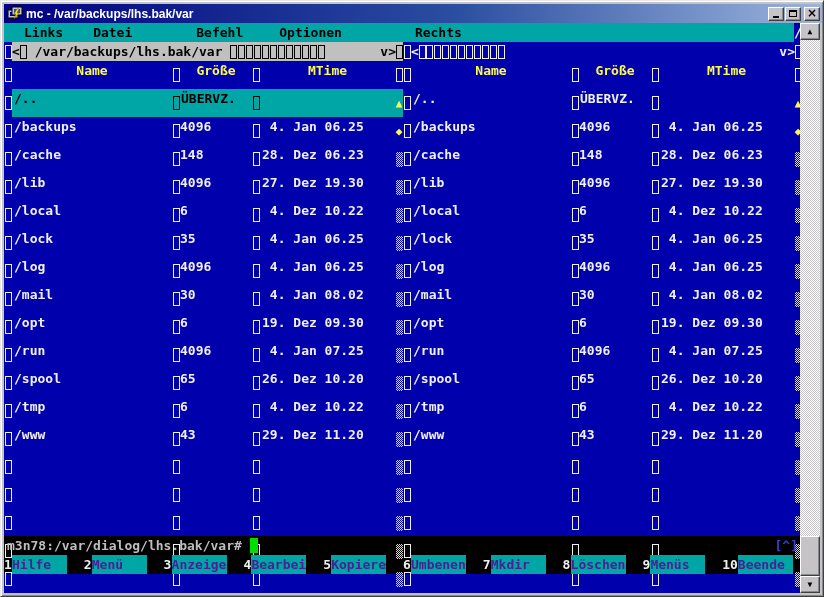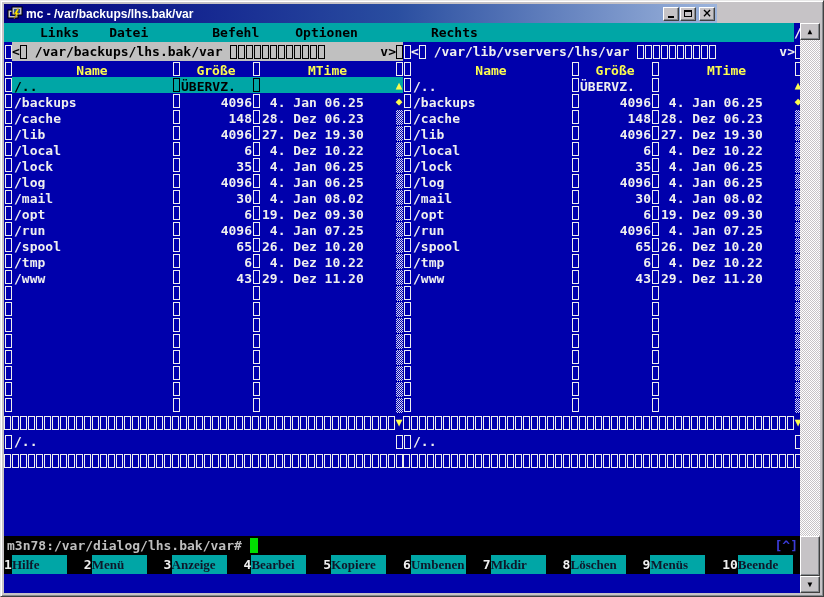--- a/index.html
+++ b/index.html
@@ -3,21 +3,21 @@
 <meta charset="utf-8">
 <style>
   html,body{margin:0;padding:0;background:#3a6ea5;}
   .window{position:relative;width:824px;height:597px;background:#c6c3c6;
     border-top:1px solid #e8e8e8;border-left:1px solid #e8e8e8;
     border-right:1px solid #404040;border-bottom:1px solid #404040;
     box-shadow:inset 1px 1px 0 #fff, inset -1px -1px 0 #868a8e;
     box-sizing:border-box;overflow:hidden;
     font-family:"DejaVu Sans Mono",monospace;font-weight:bold;}
   
-  .titlebar{position:absolute;left:3px;top:3px;width:713px;height:19px;
+  .titlebar{position:absolute;left:3px;top:3px;width:818px;height:19px;
     background:linear-gradient(90deg,#000081 0%,#2a4ea0 55%,#9cb4dc 100%);
     display:flex;align-items:center;padding:0 2px;box-sizing:border-box;}
   .title-icon{width:16px;height:15px;margin:0 3px 0 1px;flex:0 0 auto;}
   .title-text{color:#fff;font-family:"Liberation Sans",sans-serif;font-size:12px;
     font-weight:bold;white-space:nowrap;overflow:hidden;flex:1;}
   .winbtns{display:flex;gap:0;align-items:center;}
   .wbtn{width:16px;height:14px;background:#c6c3c6;margin-left:1px;
     border-top:1px solid #fff;border-left:1px solid #fff;
     border-right:1px solid #404040;border-bottom:1px solid #404040;
     box-shadow:inset -1px -1px 0 #868a8e;
@@ -28,36 +28,36 @@
   .glyph-max{display:block;width:8px;height:7px;border:1px solid #000;border-top:2px solid #000;box-sizing:border-box;}
   .glyph-x{font-family:"DejaVu Sans",sans-serif;font-size:12px;line-height:11px;font-weight:bold;}
   
   .term{position:absolute;left:3px;top:22px;width:798px;height:570px;background:#0000AC;
     color:#EFEFEF;font-size:13px;}
   .trow{height:19px;line-height:19px;white-space:pre;overflow:hidden;}
   
   .menubar{display:flex;height:19px;}
   .menu-strip{width:790px;background:#00A6A6;color:#000;display:flex;height:19px;line-height:19px;}
   .menu-item{white-space:pre;}
-  .menu-item:nth-child(1){margin-left:36px;}
+  .menu-item:nth-child(1){margin-left:20px;}
   .menu-item:nth-child(2){margin-left:30px;}
   .menu-item:nth-child(3){margin-left:64px;}
   .menu-item:nth-child(4){margin-left:36px;}
   .menu-item:nth-child(5){margin-left:73px;text-align:center;}
   .menu-corner{width:8px;color:#EFEFEF;text-align:center;line-height:19px;}
   
   .panels{display:flex;height:494px;}
   .panel{width:399px;}
-  .fr{display:flex;height:16px;}
+  .fr{display:flex;height:28px;}
   .cell{box-sizing:border-box;}
   .cbx{display:flex;align-items:center;justify-content:center;}
   .c0{width:8px;}
   .c-name{width:160px;line-height:19px;white-space:pre;overflow:hidden;padding-left:2px;}
   .c-s1,.c-s2{width:8px;}
-  .c-size{width:72px;line-height:19px;white-space:pre;overflow:hidden;text-align:right;}
+  .c-size{width:72px;line-height:19px;white-space:pre;overflow:hidden;text-align:left;}
   .c-date{width:135px;line-height:19px;white-space:pre;overflow:hidden;padding-left:2px;}
   .c-scr{width:8px;font-size:11px;}
   .bx{display:inline-block;width:5px;height:12px;border:1px solid currentColor;box-sizing:content-box;flex:0 0 auto;}
   .hatch{display:block;width:7px;height:15px;
     background-image:linear-gradient(45deg,rgba(255,255,255,.85) 25%,transparent 25%,transparent 75%,rgba(255,255,255,.85) 75%),
       linear-gradient(45deg,rgba(255,255,255,.85) 25%,transparent 25%,transparent 75%,rgba(255,255,255,.85) 75%);
     background-size:2px 2px;background-position:0 0,1px 1px;}
   .yl{color:#FBFB4F;}
   .hdr{color:#FBFB4F;text-align:center;padding-left:0;}
   .sel .c-name,.sel .c-size,.sel .c-date,.sel .c-s1,.sel .c-s2,.sel .c-scr{background:#00A6A6;color:#000;}
@@ -77,21 +77,21 @@
   .bframe{display:flex;height:19px;align-items:center;gap:1px;overflow:hidden;}
   
   .blackzone{background:#000;color:#BEBEBE;}
   .hint-row{padding-left:3px;}
   .cmd-row{position:relative;padding-left:3px;}
   .cursor{display:inline-block;width:8px;height:15px;background:#00DE00;vertical-align:-3px;margin-left:8px;}
   .cmd-ind{position:absolute;right:4px;top:0;color:#3B3BD9;}
   .fkeys{display:flex;height:19px;background:#000;}
   .fkey{flex:1;display:flex;height:19px;line-height:19px;overflow:hidden;}
   .fk-num{flex:0 0 auto;min-width:8px;color:#EFEFEF;white-space:pre;}
-  .fk-label{flex:0 0 55px;background:#00A6A6;color:#0f172a;white-space:pre;overflow:hidden;font-family:Liberation Serif, serif;}
+  .fk-label{flex:0 0 55px;background:#00A6A6;color:#4c1d95;white-space:pre;overflow:hidden;}
   .fk-pad{flex:1;}
   
   .vscroll{position:absolute;right:3px;top:22px;width:20px;height:570px;
     background-image:linear-gradient(45deg,#c6c3c6 25%,transparent 25%,transparent 75%,#c6c3c6 75%),
       linear-gradient(45deg,#c6c3c6 25%,#fff 25%,#fff 75%,#c6c3c6 75%);
     background-size:2px 2px;background-position:0 0,1px 1px;}
   .sbtn{position:absolute;left:0;width:20px;height:17px;background:#c6c3c6;
     border-top:1px solid #fff;border-left:1px solid #fff;
     border-right:1px solid #404040;border-bottom:1px solid #404040;
     box-shadow:inset -1px -1px 0 #868a8e;box-sizing:border-box;
@@ -649,21 +649,20 @@
       </div>
 
       <div class="panel">
         <div class="ptitle">
           <span class="cell c0 cbx">
               <span class="bx"></span>
             </span>
           <span class="pt-inner">
             <span class="pt-arrow">&lt;</span>
             <span class="bx"></span>
-            <span class="ppath"> /var/lib/vservers/lhs/var </span>
             <span class="boxfill"><span class="bx"></span><span class="bx"></span><span class="bx"></span><span class="bx"></span><span class="bx"></span><span class="bx"></span><span class="bx"></span><span class="bx"></span><span class="bx"></span><span class="bx"></span></span>
             <span class="pt-arrow">v&gt;</span>
             <span class="bx"></span>
           </span>
         </div>
         <div class="fr">
           <span class="cell c0 cbx">
               <span class="bx"></span>
             </span>
           <span class="cell c-name hdr">Name</span>

